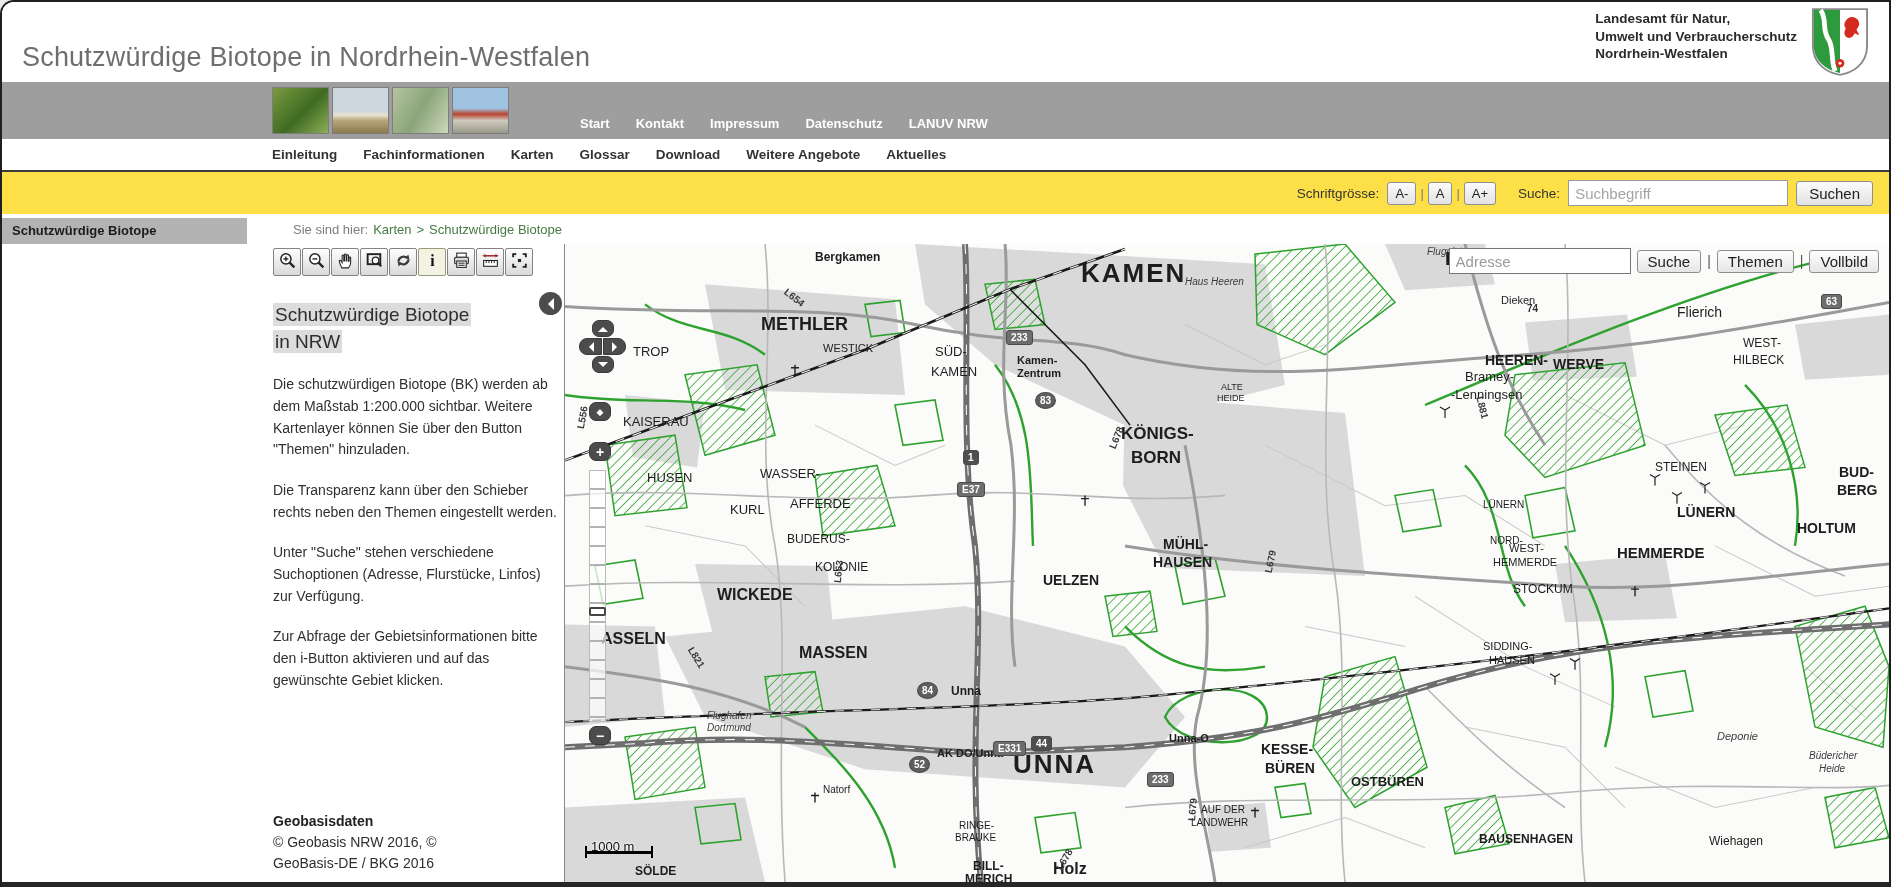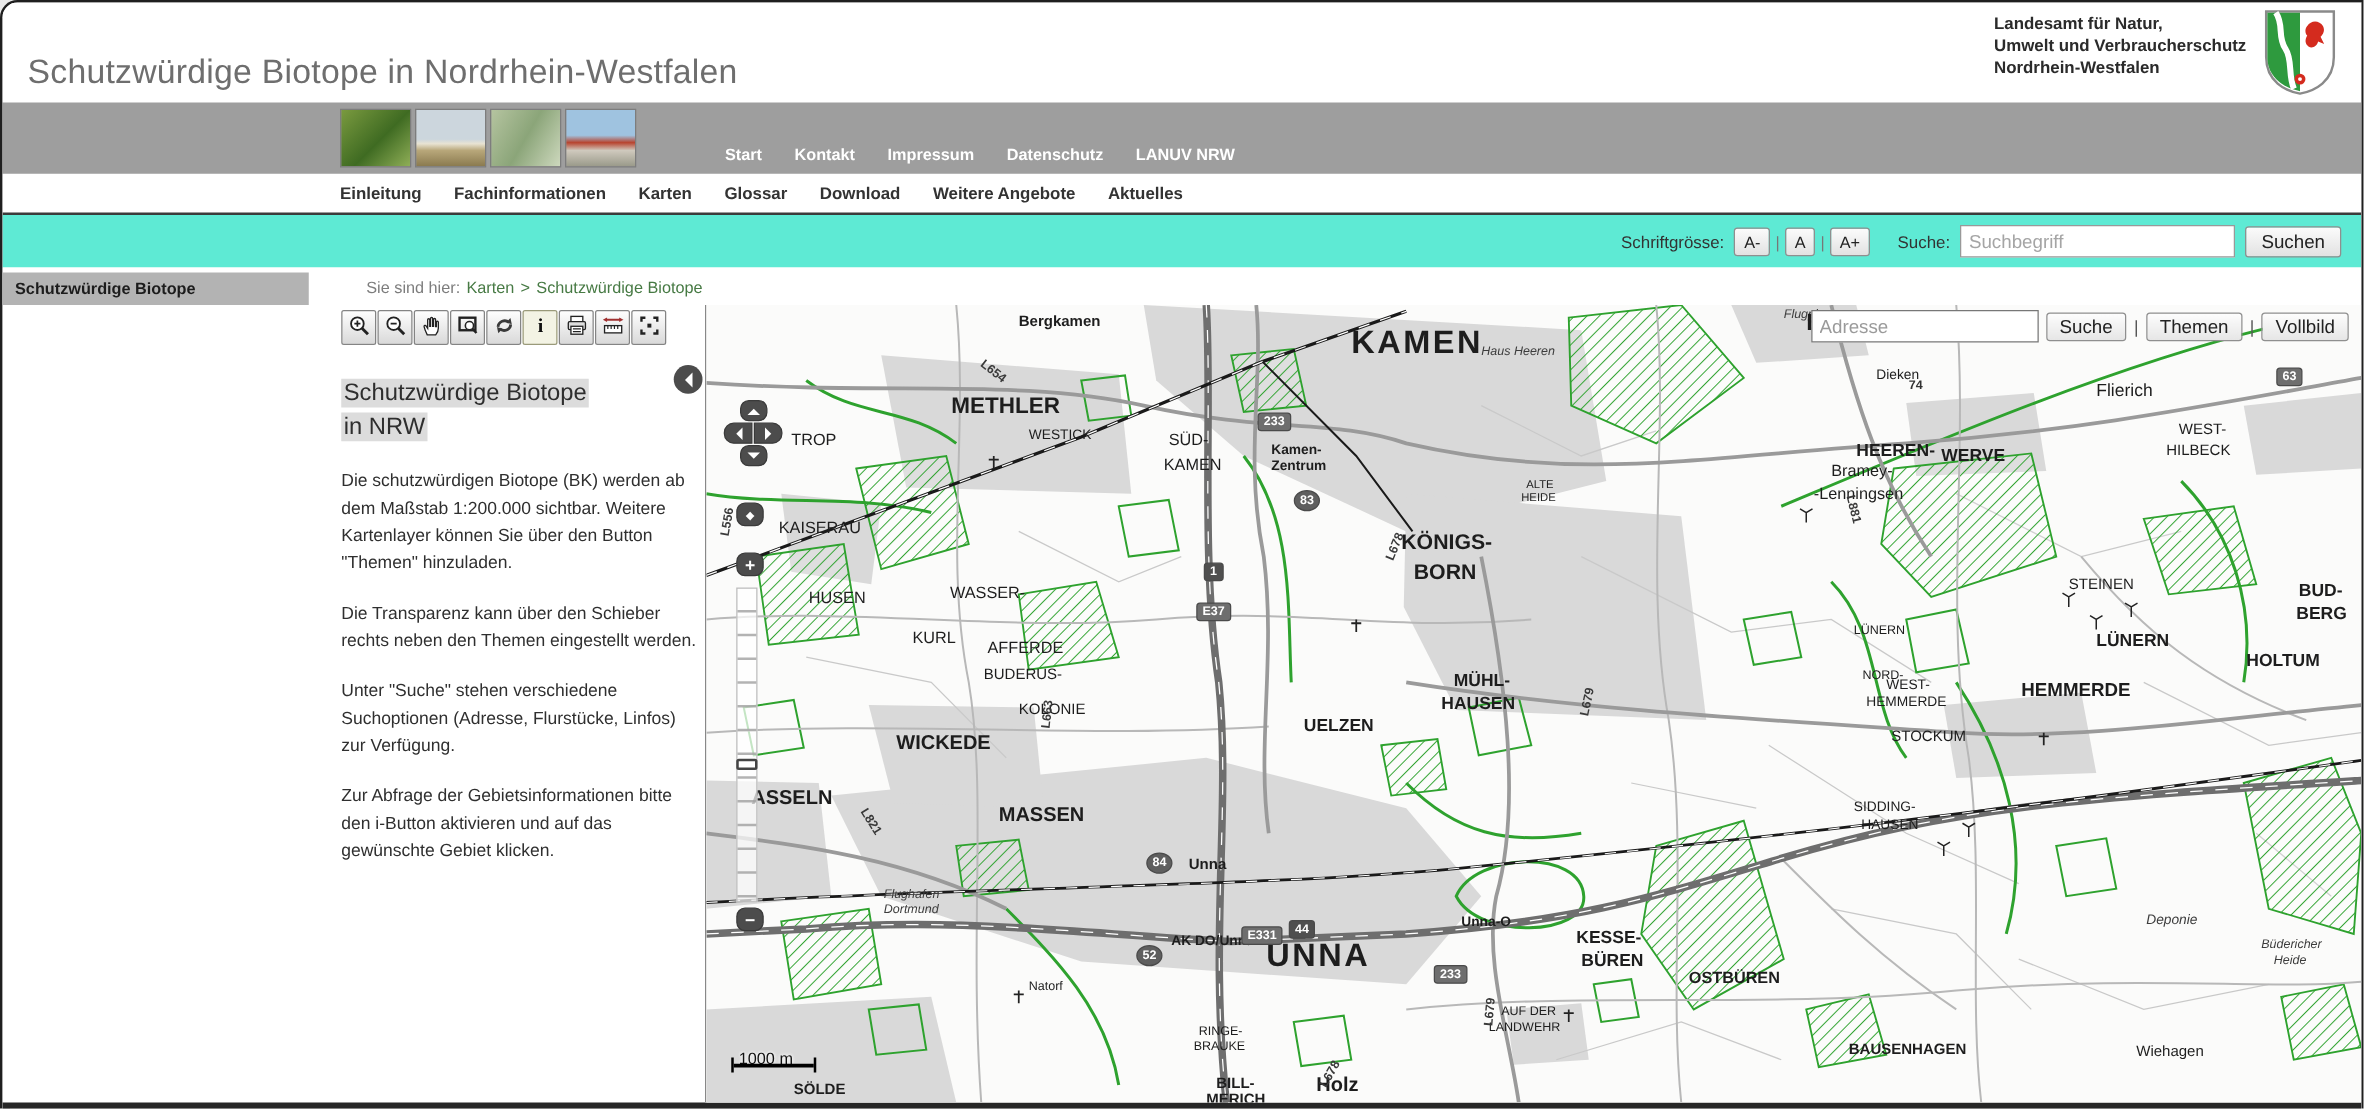--- a/index.html
+++ b/index.html
@@ -20,21 +20,21 @@
   .thumb-landscape{background:linear-gradient(#ccd6dd 52%,#e8e3d2 60%,#b8a77a 72%,#8a7a4f);}
   .thumb-plants{background:linear-gradient(120deg,#b5c4a0,#8ba579 50%,#cdd8bd);}
   .thumb-building{background:linear-gradient(#9fc3e0 45%,#b8442f 58%,#cfc9bd 72%,#9a9a8a);}
   .topnav-links{position:absolute;left:578px;bottom:8px;display:flex;gap:26px;}
   .topnav-links span{color:#fff;font-size:13px;font-weight:bold;cursor:pointer;}
   
   .main-nav{height:31px;background:#fff;border-bottom:2px solid #3b3b3b;display:flex;align-items:center;}
   .main-nav .links{display:flex;gap:26px;margin-left:270px;}
   .main-nav .links span{font-size:13.5px;font-weight:bold;color:#333;cursor:pointer;}
   
-  .tool-row{height:42px;display:flex;align-items:center;justify-content:flex-end;gap:8px;padding-right:16px;background:#5eead4;}
+  .tool-row{height:42px;display:flex;align-items:center;justify-content:flex-end;gap:8px;padding-right:16px;background:#fde047;}
   .tool-row .lbl{font-size:13.5px;color:#333;}
   .fontbtns{display:flex;align-items:center;gap:4px;}
   .fontbtn{font-size:13px;color:#222;background:linear-gradient(#fbfbfb,#e2e2e2);border:1px solid #8f8f8f;border-radius:3px;
            padding:3px 7px;cursor:pointer;}
   .sep{color:#777;font-size:13px;}
   .search-input{width:206px;height:22px;border:1px solid #999;font-size:15px;padding:1px 6px;color:#333;}
   .search-input::placeholder{color:#a5a5a5;}
   .search-btn{font-size:15px;color:#222;background:linear-gradient(#fbfbfb,#e2e2e2);border:1px solid #8f8f8f;border-radius:3px;
               padding:3px 12px;cursor:pointer;}
   
@@ -252,20 +252,24 @@
           <h2 class="panel-title">
             <span>Schutzwürdige Biotope</span><br>
             <span>in NRW</span>
           </h2>
           <div class="panel-paras" id="panel-paras">
               <p>Die schutzwürdigen Biotope (BK) werden ab dem Maßstab 1:200.000 sichtbar. Weitere Kartenlayer können Sie über den Button "Themen" hinzuladen.</p>
               <p>Die Transparenz kann über den Schieber rechts neben den Themen eingestellt werden.</p>
               <p>Unter "Suche" stehen verschiedene Suchoptionen (Adresse, Flurstücke, Linfos) zur Verfügung.</p>
               <p>Zur Abfrage der Gebietsinformationen bitte den i-Button aktivieren und auf das gewünschte Gebiet klicken.</p>
             </div>
+          <div class="panel-footer">
+            <div class="fh">Geobasisdaten</div>
+            <div class="fl">© Geobasis NRW 2016, © GeoBasis-DE / BKG 2016</div>
+          </div>
         </div>
 
         <div class="map">
           <svg class="art" viewBox="0 0 1324 634" preserveAspectRatio="none">
             <defs>
               <pattern id="ghatch" width="7" height="7" patternUnits="userSpaceOnUse" patternTransform="rotate(45)">
                 <rect width="7" height="7" fill="rgba(255,255,255,0.15)"></rect>
                 <line x1="0" y1="0" x2="0" y2="7" stroke="#35a535" stroke-width="1.6"></line>
               </pattern>
             </defs>
@@ -415,21 +419,21 @@
               <span class="mlabel" style="left: 920px; top: 92px; font-size: 14px; font-weight: bold; margin-top: 16px;">HEEREN-</span>
               <span class="mlabel" style="left: 988px; top: 112px; font-size: 14px; font-weight: bold;">WERVE</span>
               <span class="mlabel" style="left: 900px; top: 125px; font-size: 13px;">Bramey-</span>
               <span class="mlabel" style="left: 886px; top: 143px; font-size: 13px;">-Lenningsen</span>
               <span class="mlabel" style="left: 1178px; top: 92px; font-size: 12px;">WEST-</span>
               <span class="mlabel" style="left: 1168px; top: 109px; font-size: 12px;">HILBECK</span>
               <span class="mlabel" style="left: 68px; top: 100px; font-size: 13px;">TROP</span>
               <span class="mlabel" style="left: 58px; top: 170px; font-size: 13px;">KAISERAU</span>
               <span class="mlabel" style="left: 82px; top: 226px; font-size: 13px;">HUSEN</span>
               <span class="mlabel" style="left: 195px; top: 222px; font-size: 13px;">WASSER-</span>
-              <span class="mlabel" style="left: 225px; top: 252px; font-size: 13px; margin-top: 14px;">AFFERDE</span>
+              <span class="mlabel" style="left: 225px; top: 252px; font-size: 13px;">AFFERDE</span>
               <span class="mlabel" style="left: 165px; top: 258px; font-size: 13px;">KURL</span>
               <span class="mlabel" style="left: 222px; top: 288px; font-size: 12px;">BUDERUS-</span>
               <span class="mlabel" style="left: 250px; top: 316px; font-size: 12px;">KOLONIE</span>
               <span class="mlabel" style="left: 556px; top: 180px; font-size: 17px; font-weight: bold;">KÖNIGS-</span>
               <span class="mlabel" style="left: 566px; top: 204px; font-size: 17px; font-weight: bold;">BORN</span>
               <span class="mlabel" style="left: 656px; top: 138px; font-size: 9px;">ALTE</span>
               <span class="mlabel" style="left: 652px; top: 149px; font-size: 9px;">HEIDE</span>
               <span class="mlabel" style="left: 152px; top: 342px; font-size: 16px; font-weight: bold;">WICKEDE</span>
               <span class="mlabel" style="left: 36px; top: 386px; font-size: 16px; font-weight: bold;">ASSELN</span>
               <span class="mlabel" style="left: 234px; top: 400px; font-size: 16px; font-weight: bold;">MASSEN</span>

